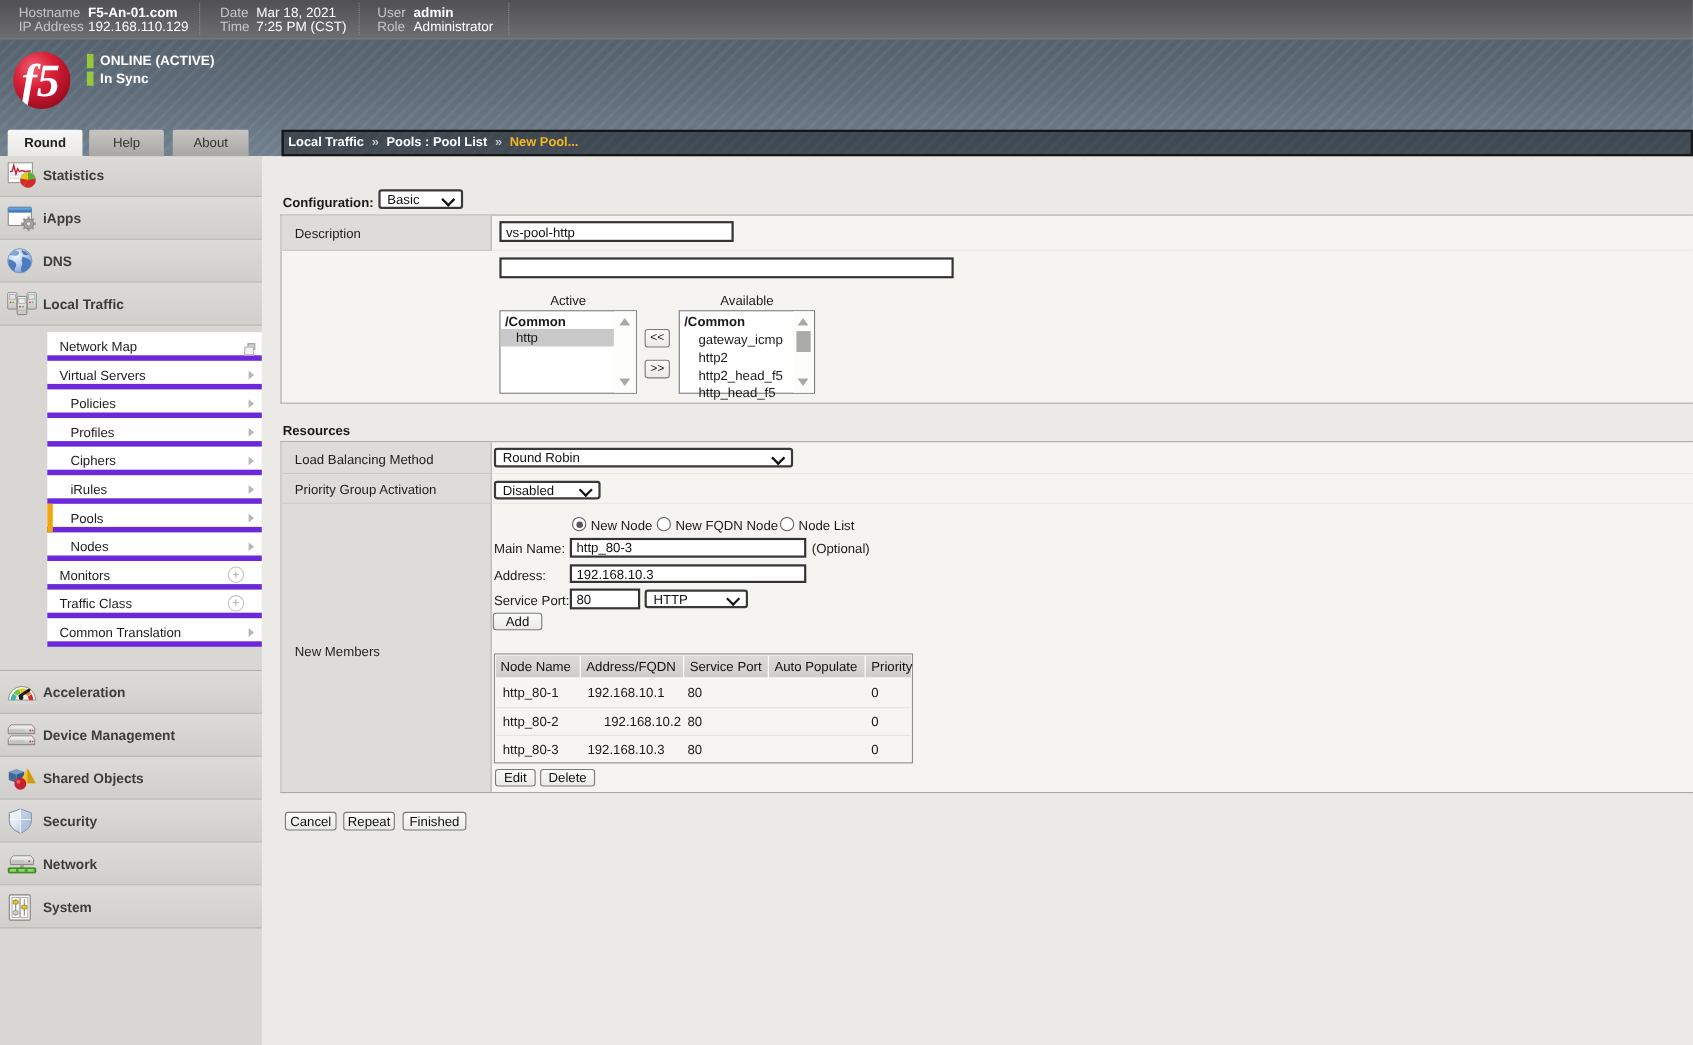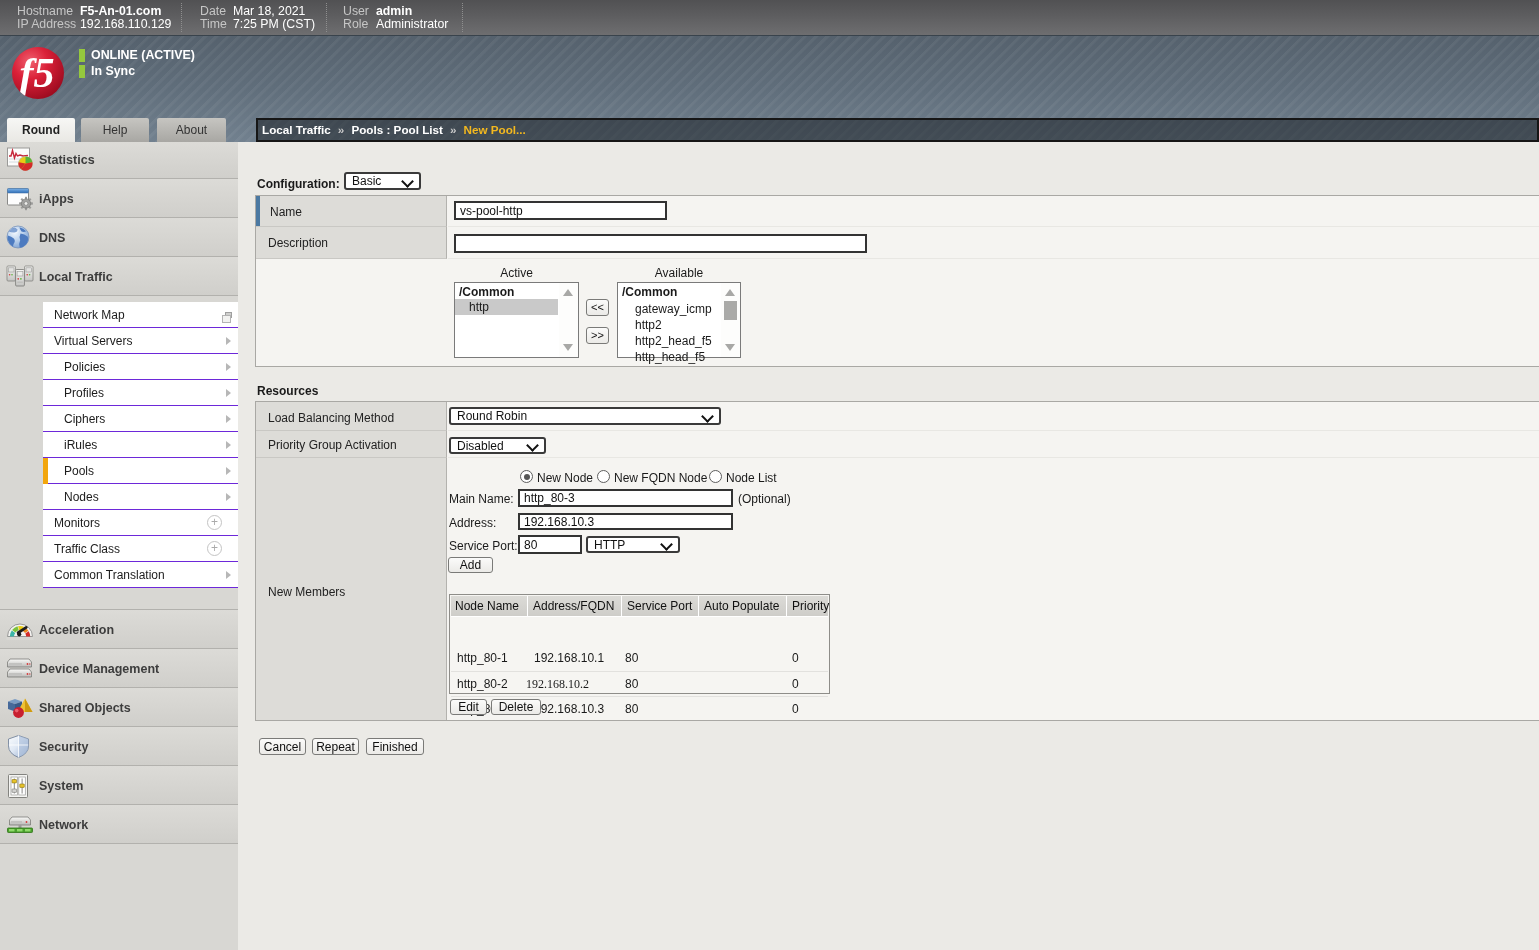--- a/index.html
+++ b/index.html
@@ -39,21 +39,21 @@
 #crumb .sep { color:#c8c8c8; font-weight:bold; padding:0 7px; }
 #crumb .new { color:#f3b81f; font-weight:bold; }
 
 
 #sidebar { position:absolute; left:0; top:142px; width:238px; height:808px; background:#d8d7d3; }
 .mitem { position:relative; height:39px; border-bottom:1px solid #b2b1ad;
   background:linear-gradient(180deg,#dcdbd7,#d0cfcb); }
 .mitem .txt { position:absolute; left:39px; top:13px; font-weight:bold; color:#3d3d3d; font-size:12.5px; }
 .mitem svg { position:absolute; left:6px; top:8px; }
 #submenu { position:absolute; left:43px; top:160px; width:195px; background:#fff; }
-.smitem { position:relative; height:26px; border-bottom:1px solid #6d28d9; line-height:26px; color:#1c1c1c; font-size:12px; }
+.smitem { position:relative; height:26px; border-bottom:5px solid #6d28d9; line-height:26px; color:#1c1c1c; font-size:12px; }
 .smitem .t1 { padding-left:11px; }
 .smitem .t2 { padding-left:21px; }
 .smitem .arr { position:absolute; right:7px; top:9px; width:0; height:0;
   border-left:5px solid #b7b7b7; border-top:4.5px solid transparent; border-bottom:4.5px solid transparent; }
 .smitem .plus { position:absolute; right:16px; top:5px; width:15px; height:15px; border:1.4px solid #c4c4c4;
   border-radius:50%; color:#aaa; font-size:12px; line-height:12.5px; text-align:center; }
 .obar { position:absolute; left:0; top:0; width:5px; height:26px; background:#f2a60d; }
 .winicon { position:absolute; right:6px; top:10px; width:7px; height:6px; border:1px solid #9f9f9f; background:#cfcfcd; }
 .winicon:before { content:""; position:absolute; left:-4px; top:2px; width:7px; height:6px; border:1px solid #b3b3b3; background:#f2f2f0; }
 
@@ -85,21 +85,21 @@
 .radio { position:absolute; width:13px; height:13px; border:1px solid #5e5e5e; border-radius:50%; background:#fff; }
 .radio.on:before { content:""; position:absolute; left:2.5px; top:2.5px; width:6px; height:6px; border-radius:50%; background:#575757; }
 
 
 #mtable { position:absolute; left:449px; top:594px; width:381px; height:100px; background:#f6f5f2;
   border:1px solid #8e8d89; }
 #mhead { position:absolute; left:1px; top:1px; width:377px; height:21px;
   background:linear-gradient(180deg,#dcdbd7,#cecdc9); border-bottom:1px solid #fff; }
 #mhead span { position:absolute; top:0; line-height:21px; color:#111; }
 #mhead i { position:absolute; top:0; width:1px; height:21px; background:#fff; font-style:normal; }
-.mrow { position:absolute; left:1px; right:1px; height:25px; border-top:1px solid #e2e1de; line-height:24px;margin-top:28px; }
+.mrow { position:absolute; left:1px; right:1px; height:25px; border-top:1px solid #e2e1de; line-height:24px; }
 .mrow span { position:absolute; top:0; }
 </style>
 </head>
 <body>
 
 <div id="topbar">
   <div class="row1 lbl" style="left:17px;">Hostname</div>
   <div class="row1 val b" style="left:80px;">F5-An-01.com</div>
   <div class="row2 lbl" style="left:17px;">IP Address</div>
   <div class="row2 val" style="left:80px;">192.168.110.129</div>
@@ -302,62 +302,55 @@
               <stop offset="100%" stop-color="#93a9cc"></stop>
             </linearGradient>
           </defs>
         <path d="M12.5 1.5 L22.5 5 L22.5 12 Q22.5 19.5 12.5 23.5 Q2.5 19.5 2.5 12 L2.5 5 Z" fill="url(#shg)" stroke="#75849c" stroke-width="0.9"></path>
         <path d="M12.5 1.5 L22.5 5 L22.5 12 Q22.5 19.5 12.5 23.5 Z" fill="#a9bcd8" opacity="0.6"></path>
         <path d="M12.5 1.5 L12.5 23.5 M2.8 11 L22.2 11" stroke="#ffffff" stroke-width="1" fill="none" opacity="0.8"></path>
       </svg>
         <span class="txt">Security</span>
       </div>
     <div class="mitem">
+        <svg width="28" height="28" viewBox="0 0 28 28" style="top:6px;">
+        <path d="M6 6 L22 6 L24.5 9 L24.5 14 L3.5 14 L3.5 9 Z" fill="url(#tray)" stroke="#7c7c78" stroke-width="0.8"></path>
+        <rect x="5" y="10" width="11" height="2.2" fill="#c2c2c0"></rect>
+          <circle cx="20.5" cy="11" r="0.9" fill="#d43a3a"></circle>
+        <rect x="12.5" y="14" width="3" height="3" fill="#9a9a98"></rect>
+        <rect x="1.5" y="17" width="25" height="4.5" rx="0.8" fill="#49a02c" stroke="#2f7316" stroke-width="0.8"></rect>
+        <rect x="3" y="18" width="5.5" height="2.4" fill="#8fd96a"></rect>
+          <rect x="11" y="18" width="5.5" height="2.4" fill="#8fd96a"></rect>
+          <rect x="19" y="18" width="5.5" height="2.4" fill="#8fd96a"></rect>
+      </svg>
+        <span class="txt">Network</span>
+      </div>
+    <div class="mitem">
         <svg width="24" height="26" viewBox="0 0 24 26" style="top:7px;">
         <rect x="2.5" y="1.5" width="19" height="23" rx="1" fill="#f4f4f2" stroke="#83837f"></rect>
         <rect x="5" y="4" width="6.5" height="18" fill="#ffffff" stroke="#9a9a98" stroke-width="0.7"></rect>
         <rect x="12.8" y="4" width="6.5" height="18" fill="#ffffff" stroke="#9a9a98" stroke-width="0.7"></rect>
         <rect x="7.8" y="5.5" width="1" height="15" fill="#8a8a88"></rect>
           <rect x="15.6" y="5.5" width="1" height="15" fill="#8a8a88"></rect>
         <rect x="6" y="6.5" width="4.5" height="3.4" rx="0.4" fill="#e8c32a" stroke="#8a7410" stroke-width="0.6"></rect>
         <rect x="6" y="16" width="4.5" height="3.4" rx="0.4" fill="#d2d2d0" stroke="#7c7c78" stroke-width="0.6"></rect>
         <rect x="13.8" y="11" width="4.5" height="3.4" rx="0.4" fill="#e8c32a" stroke="#8a7410" stroke-width="0.6"></rect>
       </svg>
         <span class="txt">System</span>
       </div>
-    <div class="mitem">
-        <svg width="28" height="28" viewBox="0 0 28 28" style="top:6px;">
-        <path d="M6 6 L22 6 L24.5 9 L24.5 14 L3.5 14 L3.5 9 Z" fill="url(#tray)" stroke="#7c7c78" stroke-width="0.8"></path>
-        <rect x="5" y="10" width="11" height="2.2" fill="#c2c2c0"></rect>
-          <circle cx="20.5" cy="11" r="0.9" fill="#d43a3a"></circle>
-        <rect x="12.5" y="14" width="3" height="3" fill="#9a9a98"></rect>
-        <rect x="1.5" y="17" width="25" height="4.5" rx="0.8" fill="#49a02c" stroke="#2f7316" stroke-width="0.8"></rect>
-        <rect x="3" y="18" width="5.5" height="2.4" fill="#8fd96a"></rect>
-          <rect x="11" y="18" width="5.5" height="2.4" fill="#8fd96a"></rect>
-          <rect x="19" y="18" width="5.5" height="2.4" fill="#8fd96a"></rect>
-      </svg>
-        <span class="txt">Network</span>
-      </div>
   </div>
 </div>
 
 <div class="abs" style="left:257px; top:177px; font-weight:bold;">Configuration:</div>
 <div class="sel" style="left:344px; top:172px; width:77px; height:18px;">
     <span class="st">Basic</span>
     <span class="chev"></span>
   </div>
 
 <div class="formtable" style="top:195px; height:172px;">
-  <div class="frow" style="height:31px;">
-    <div class="fl">
-        <div class="bluebar"></div>
-        <div class="lt" style="left:14px;">Name</div>
-      </div>
-    <div class="fc"></div>
-  </div>
   <div class="frow" style="height:32px;">
     <div class="fl">
         <div class="lt">Description</div>
       </div>
     <div class="fc"></div>
   </div>
 </div>
 <input class="inp" style="left: 454px; top: 201px; width: 213px; height: 19px;" value="vs-pool-http" readonly="">
 <input class="inp" style="left: 454px; top: 234px; width: 413px; height: 19px;" value="" readonly="">
 
@@ -446,21 +439,21 @@
       <i style="left:335px;"></i>
   </div>
   <div class="mrow" style="top:23px; border-top:none;">
       <span style="left:6px;">http_80-1</span>
       <span style="left:83px;">192.168.10.1</span>
       <span style="left:174px;">80</span>
       <span style="left:341px;">0</span>
     </div>
   <div class="mrow" style="top:48px;">
       <span style="left:6px;">http_80-2</span>
-      <span style="left:75px;font-family:Liberation Serif, serif;">192.168.10.2</span>
+      <span style="left:98px;">192.168.10.2</span>
       <span style="left:174px;">80</span>
       <span style="left:341px;">0</span>
     </div>
   <div class="mrow" style="top:73px;">
       <span style="left:6px;">http_80-3</span>
       <span style="left:83px;">192.168.10.3</span>
       <span style="left:174px;">80</span>
       <span style="left:341px;">0</span>
     </div>
 </div>

